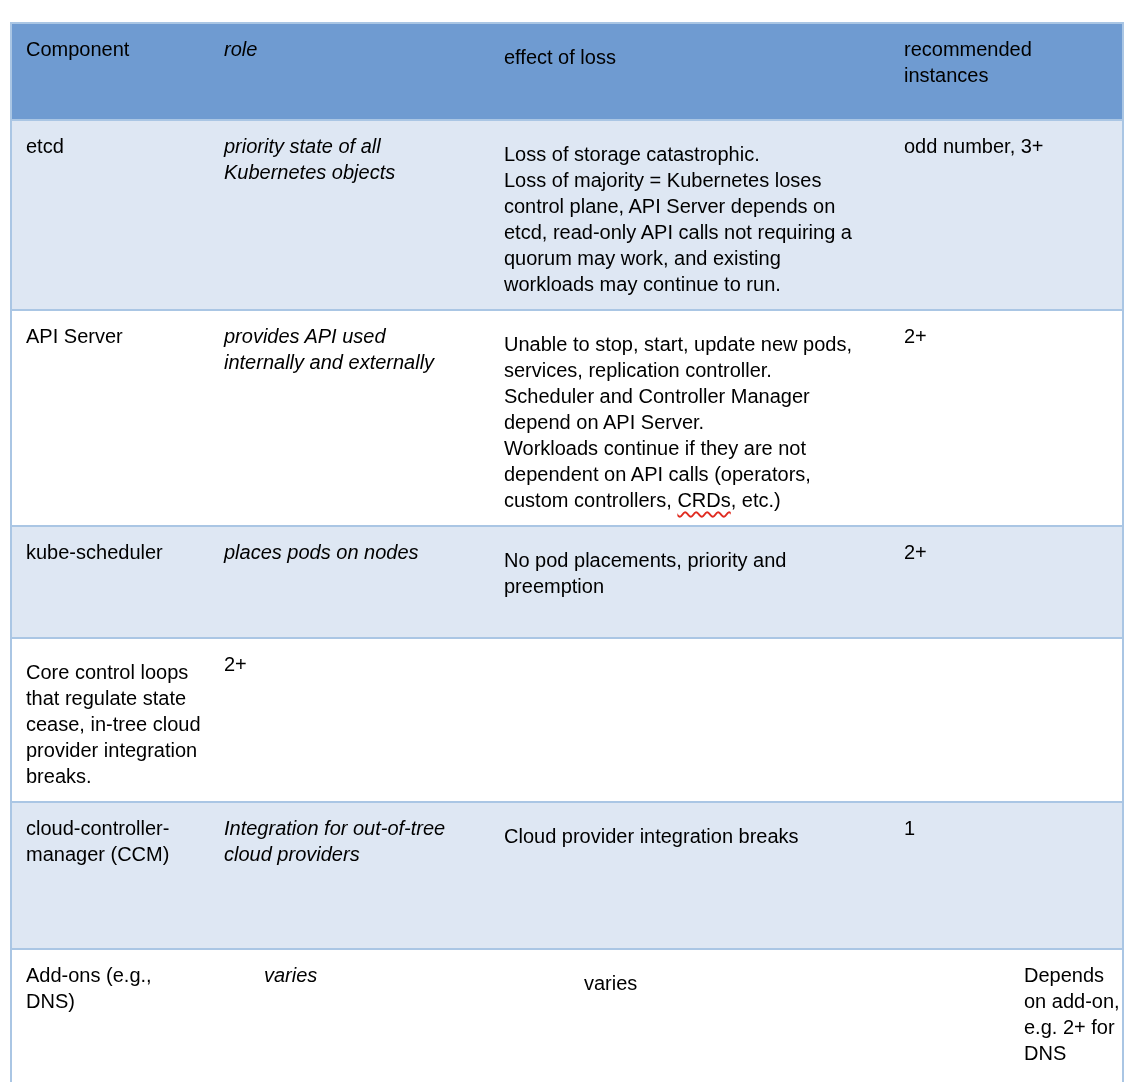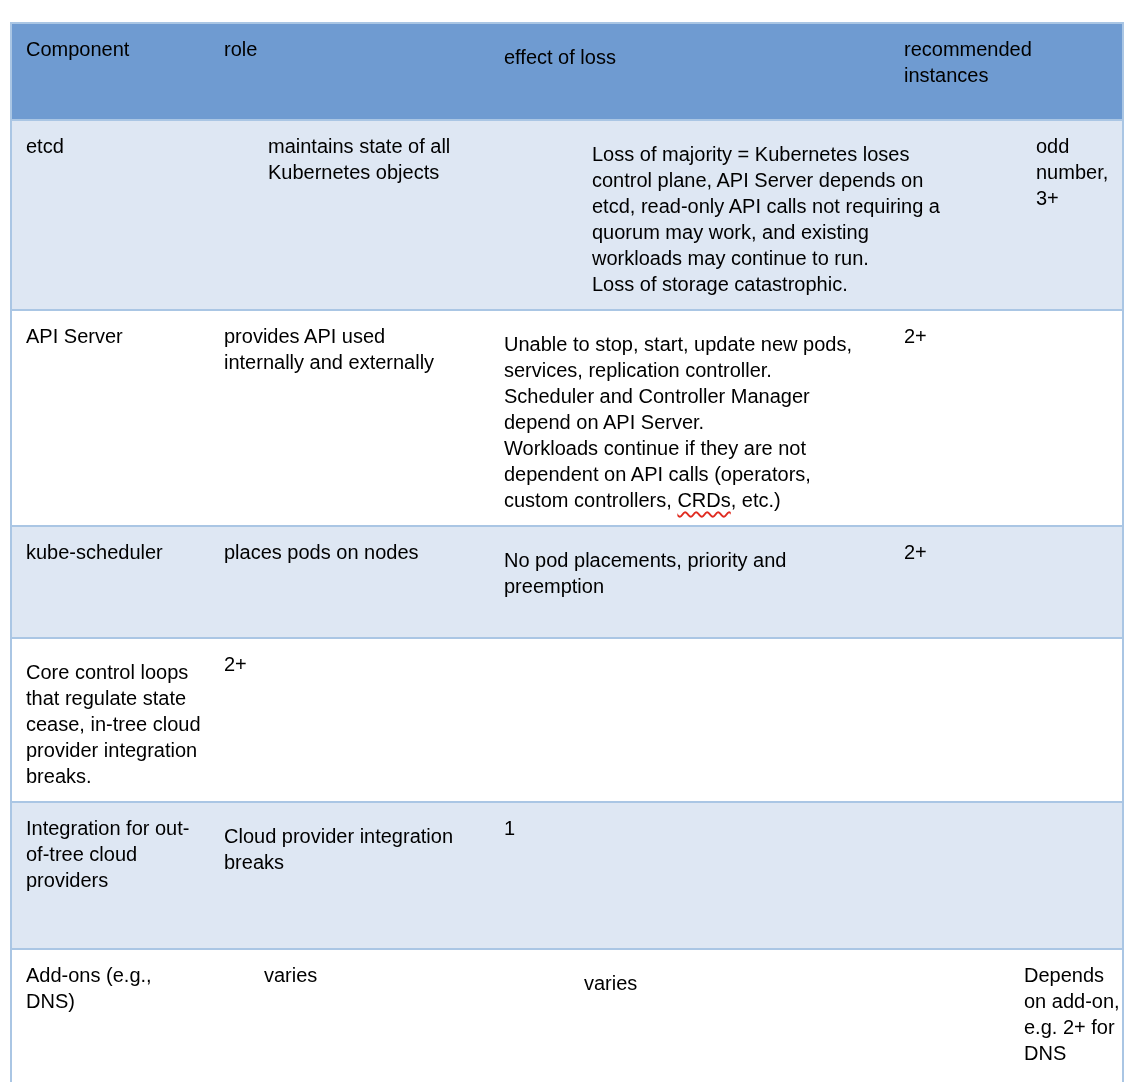--- a/index.html
+++ b/index.html
@@ -31,33 +31,33 @@
   .row {
     display: grid;
     grid-template-columns: 198px 280px 400px 1fr;
     box-sizing: border-box;
     border-bottom: 2px solid var(--border, #aac6e4);
     background: #ffffff;
   }
   .row:last-child { border-bottom: none; gap: 40px; }
   .hrow { background: var(--header-bg, #6f9bd1); min-height: 97px; }
   .row.shaded { background: var(--shaded-bg, #dee7f3); }
-  .r0 { min-height: 189px; gap: 44px; }
+  .r0 { min-height: 189px; }
   .r1 { min-height: 210px; }
   .r2 { min-height: 112px; }
   .r3 { min-height: 147px; }
   .r4 { min-height: 147px; }
   .r5 { min-height: 140px; }
   .cell {
     box-sizing: border-box;
     padding: 12px 0 12px 14px;
   }
   .inner { display: block; }
   .inner.c1 { max-width: 158px; white-space: pre-line; overflow-wrap: break-word; }
-  .inner.c2 { max-width: 230px; }
+  .inner.c2 { max-width: 230px; font-style: italic; }
   .inner.c3 { max-width: 370px; margin-top: 8px; }
   .inner.c4 { max-width: 200px; }
   .para { margin: 0; }
   .spell-error {
     text-decoration: underline;
     text-decoration-style: wavy;
     text-decoration-color: var(--squiggle, #e02b20);
     text-decoration-thickness: 2px;
     text-underline-offset: 4px;
   }
@@ -80,26 +80,26 @@
       <div class="cell">
         <span class="inner c4">recommended instances</span>
       </div>
     </div>
     <div>
         <div class="row r0 shaded">
           <div class="cell">
             <div class="inner c1">etcd</div>
           </div>
           <div class="cell">
-            <div class="inner c2">maintains state of all Kubernetes objects</div>
+            <div class="inner c2">priority state of all Kubernetes objects</div>
           </div>
           <div class="cell">
             <div class="inner c3">
+              <div class="para">Loss of storage catastrophic.</div>
               <div class="para">Loss of majority = Kubernetes loses control plane, API Server depends on etcd, read-only API calls not requiring a quorum may work, and existing workloads may continue to run.</div>
-              <div class="para">Loss of storage catastrophic.</div>
             </div>
           </div>
           <div class="cell">
             <div class="inner c4">odd number, 3+</div>
           </div>
         </div>
         <div class="row r1">
           <div class="cell">
             <div class="inner c1">API Server</div>
           </div>
@@ -138,20 +138,24 @@
             <div class="inner c3">
               <div class="para">Core control loops that regulate state cease, in-tree cloud provider integration breaks.</div>
             </div>
           </div>
           <div class="cell">
             <div class="inner c4">2+</div>
           </div>
         </div>
         <div class="row r4 shaded">
           <div class="cell">
+            <div class="inner c1">cloud-controller-
+manager (CCM)</div>
+          </div>
+          <div class="cell">
             <div class="inner c2">Integration for out-of-tree cloud providers</div>
           </div>
           <div class="cell">
             <div class="inner c3">
               <div class="para">Cloud provider integration breaks</div>
             </div>
           </div>
           <div class="cell">
             <div class="inner c4">1</div>
           </div>

